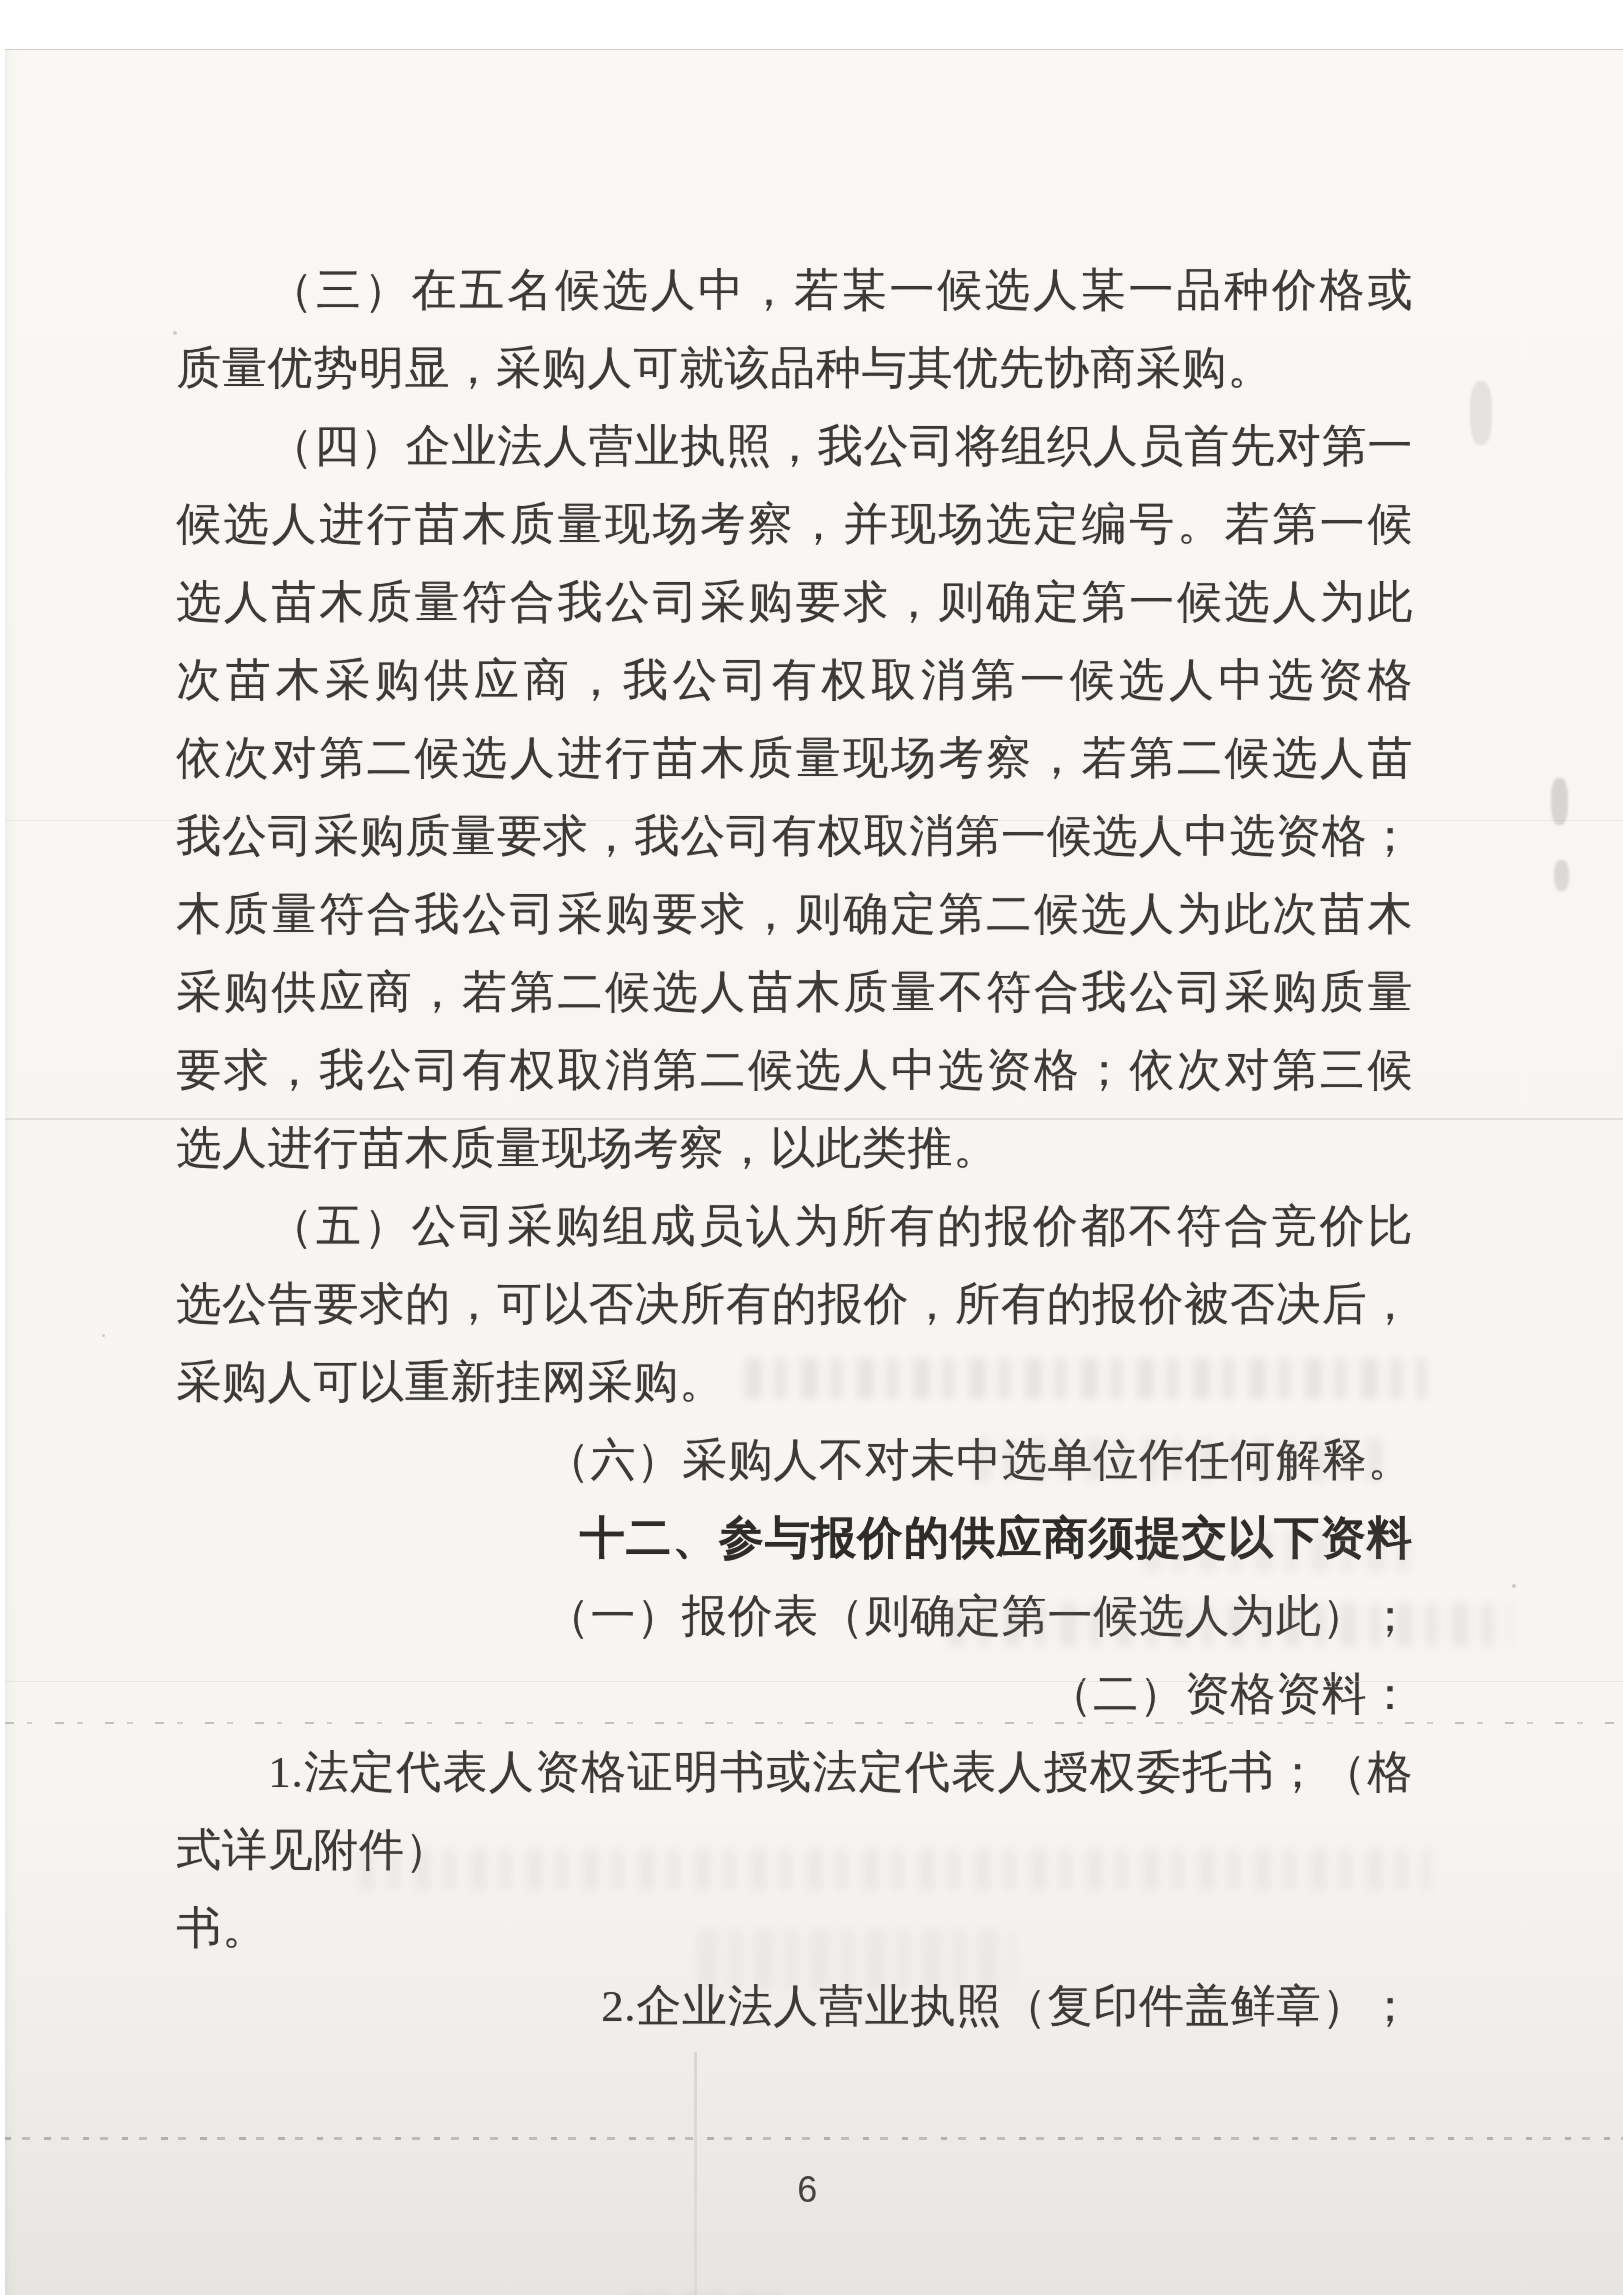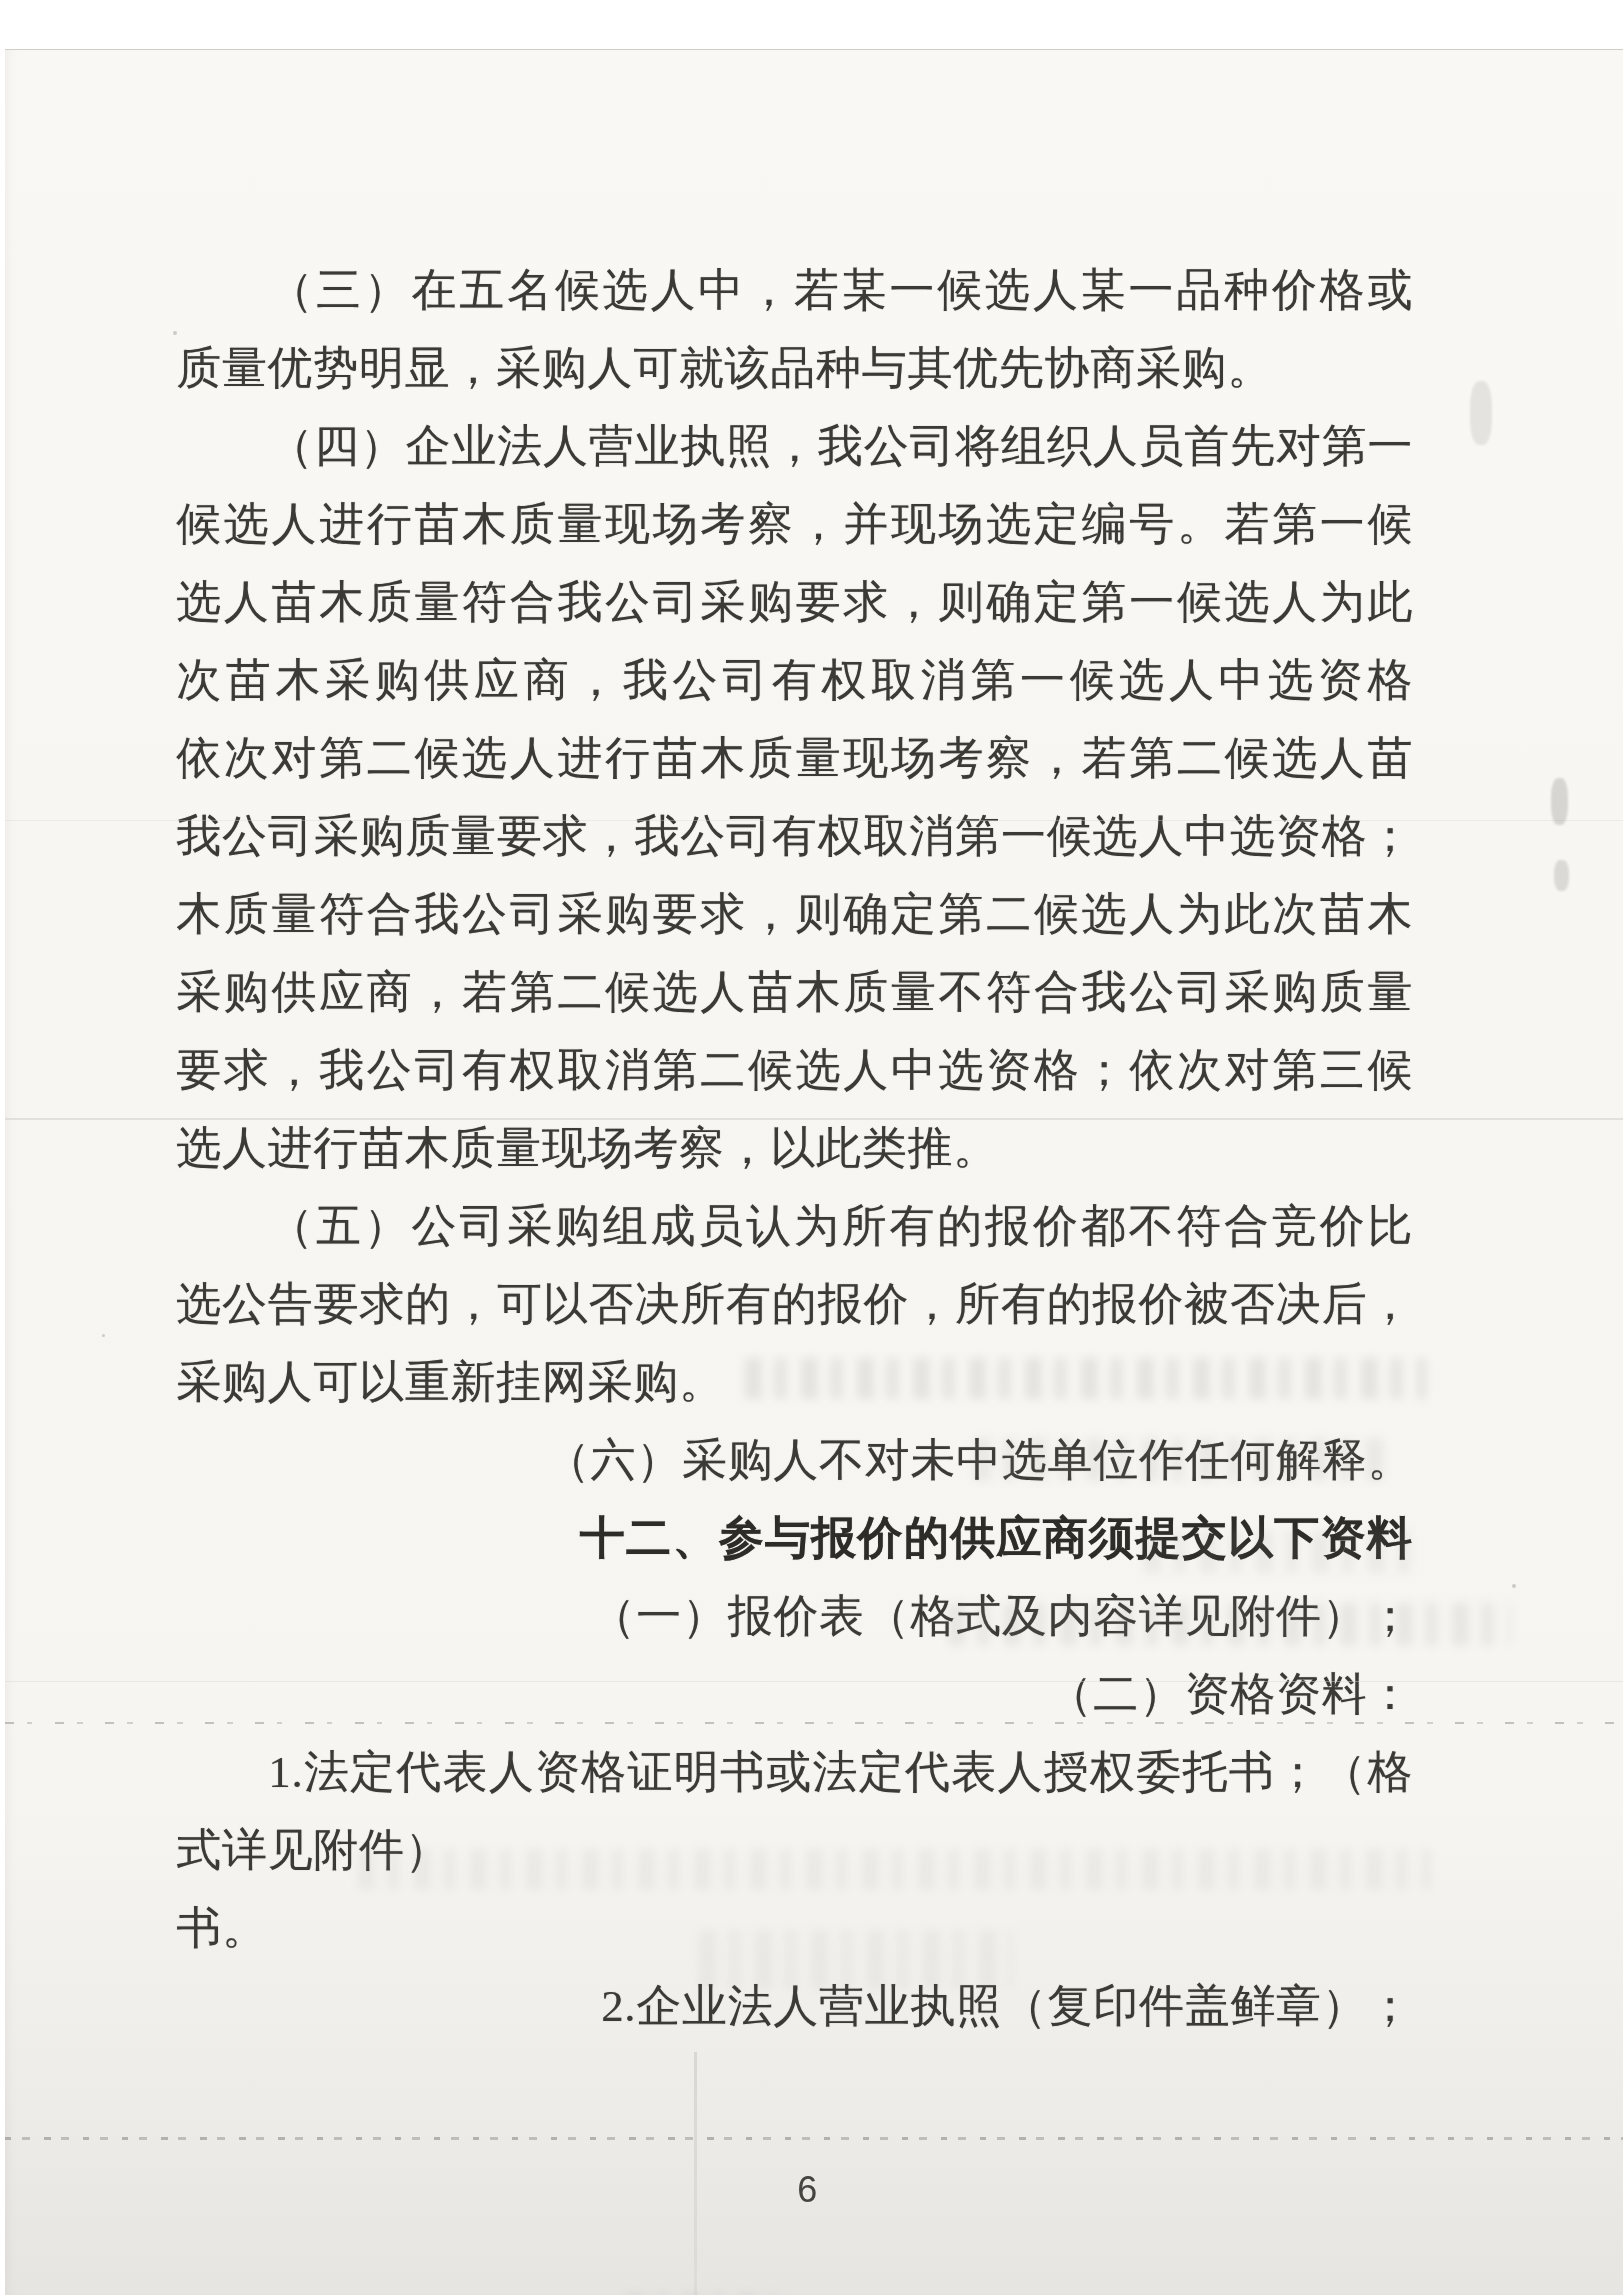--- a/index.html
+++ b/index.html
@@ -134,21 +134,21 @@
       <div class="ln just">我公司采购质量要求，我公司有权取消第一候选人中选资格；</div>
       <div class="ln just">木质量符合我公司采购要求，则确定第二候选人为此次苗木</div>
       <div class="ln just">采购供应商，若第二候选人苗木质量不符合我公司采购质量</div>
       <div class="ln just">要求，我公司有权取消第二候选人中选资格；依次对第三候</div>
       <div class="ln">选人进行苗木质量现场考察，以此类推。</div>
       <div class="ln ind just">（五）公司采购组成员认为所有的报价都不符合竞价比</div>
       <div class="ln just">选公告要求的，可以否决所有的报价，所有的报价被否决后，</div>
       <div class="ln">采购人可以重新挂网采购。</div>
       <div class="ln ind">（六）采购人不对未中选单位作任何解释。</div>
       <div class="ln ind heading">十二、参与报价的供应商须提交以下资料</div>
-      <div class="ln ind">（一）报价表（格式及内容详见附件）；</div>
+      <div class="ln ind">（一）报价表（则确定第一候选人为此）；</div>
       <div class="ln ind">（二）资格资料：</div>
       <div class="ln ind just">1.法定代表人资格证明书或法定代表人授权委托书；（格</div>
       <div class="ln">式详见附件）</div>
       <div class="ln">书。</div>
       <div class="ln ind">2.企业法人营业执照（复印件盖鲜章）；</div>
     </div>
 
     <div class="page-number">6</div>
 
     <div class="hline hline-1"></div>

